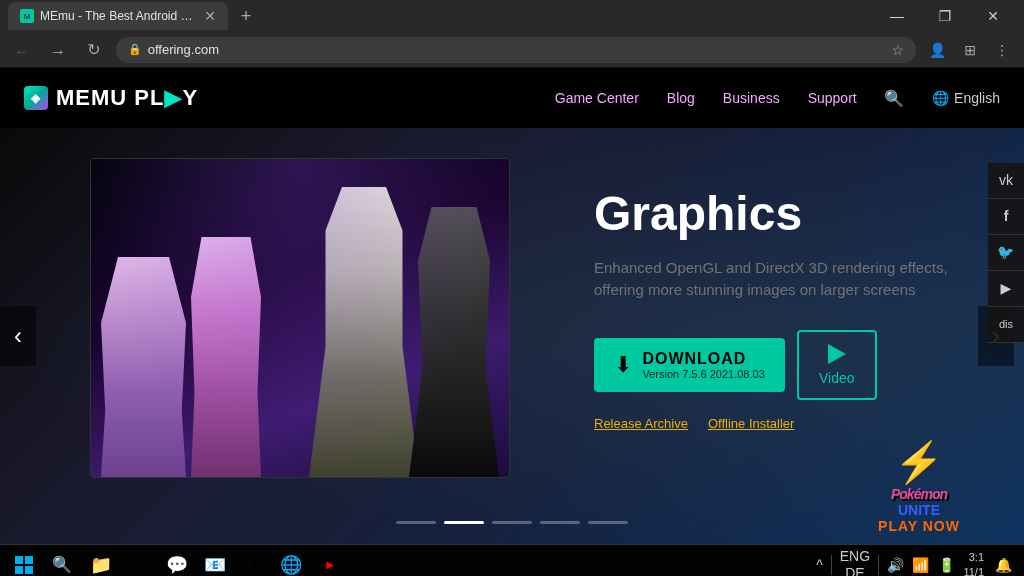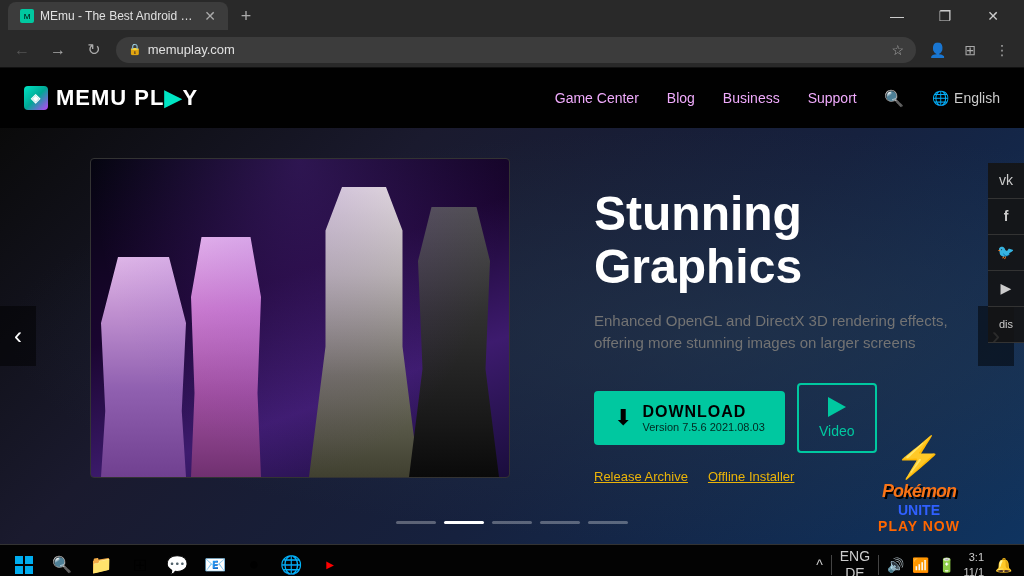--- a/index.html
+++ b/index.html
@@ -70,21 +70,21 @@
     .slider-dots { position: absolute; bottom: 20px; left: 50%; transform: translateX(-50%); display: flex; gap: 8px; }
     .dot { width: 40px; height: 3px; background: rgba(255,255,255,0.3); border-radius: 2px; }
     .dot.active { background: #fff; }
 
     
     .social-bar { position: absolute; right: 0; top: 50%; transform: translateY(-50%); display: flex; flex-direction: column; gap: 0; }
     .social-icon { width: 36px; height: 36px; background: rgba(20,20,20,0.9); display: flex; align-items: center; justify-content: center; color: #ccc; font-size: 14px; cursor: pointer; border-bottom: 1px solid #333; }
 
     
     .pokemon-promo { position: absolute; bottom: 10px; right: 45px; width: 120px; text-align: center; }
-    .pokemon-text { color: #f97316; font-weight: 900; font-size: 18px; letter-spacing: -1px; font-style: italic; text-shadow: 2px 2px #000; }
+    .pokemon-text { color: #ec4899; font-weight: 900; font-size: 14px; letter-spacing: -1px; font-style: italic; text-shadow: 2px 2px #000; }
     .pokemon-unite { color: #3060ff; font-weight: 900; font-size: 14px; }
     .play-now { color: #ff6600; font-weight: 800; font-size: 14px; letter-spacing: 1px; }
 
     
     .taskbar { height: 40px; background: rgba(0,0,0,0.85); backdrop-filter: blur(10px); display: flex; align-items: center; padding: 0 8px; gap: 6px; border-top: 1px solid #333; }
     .start-btn { width: 32px; height: 32px; display: flex; align-items: center; justify-content: center; cursor: pointer; }
     .win-logo { width: 18px; height: 18px; display: grid; grid-template-columns: 1fr 1fr; gap: 2px; }
     .win-logo-square { background: #00adef; }
     .search-btn { width: 32px; height: 32px; display: flex; align-items: center; justify-content: center; color: #ccc; font-size: 16px; cursor: pointer; }
     .taskbar-icons { display: flex; gap: 2px; }
@@ -118,21 +118,21 @@
       <div class="win-btn close">✕</div>
     </div>
   </div>
 
   <div class="address-bar">
     <div class="nav-btn disabled">←</div>
     <div class="nav-btn">→</div>
     <div class="nav-btn">↻</div>
     <div class="url-bar">
       <span class="lock-icon">🔒</span>
-      <span class="url-text">memuplay.com</span>
+      <span class="url-text">offering.com</span>
       <div class="url-right-icons">
         <span>☆</span>
       </div>
     </div>
     <div class="toolbar-icons">
       <div class="toolbar-icon">👤</div>
       <div class="toolbar-icon">⊞</div>
       <div class="toolbar-icon">⋮</div>
     </div>
   </div>
@@ -170,21 +170,20 @@
       <div style="position:absolute; bottom:0; right:10px; width:90px; height:270px; background:linear-gradient(to bottom, #505050 0%, #303030 40%, #181818 80%, #0a0a0a 100%); clip-path:polygon(25% 0%,75% 0%,90% 20%,85% 60%,100% 100%,0% 100%,15% 60%,10% 20%);"></div>
 
       <div style="position:absolute; inset:0; background:radial-gradient(ellipse at 50% 0%, rgba(120,60,200,0.3) 0%, transparent 70%); pointer-events:none;"></div>
     </div>
 
     <div class="nav-arrow nav-arrow-left">‹</div>
     <div class="nav-arrow nav-arrow-right">›</div>
 
     <div class="hero-content">
       <div class="hero-title">
-        <div>Stunning</div>
         <div>Graphics</div>
       </div>
       <div class="hero-desc">Enhanced OpenGL and DirectX 3D rendering effects, offering more stunning images on larger screens</div>
       <div class="hero-buttons">
         <div class="download-btn">
           <div class="download-icon">⬇</div>
           <div class="download-text">
             <div class="download-label">DOWNLOAD</div>
             <div class="download-version">Version 7.5.6   2021.08.03</div>
           </div>

